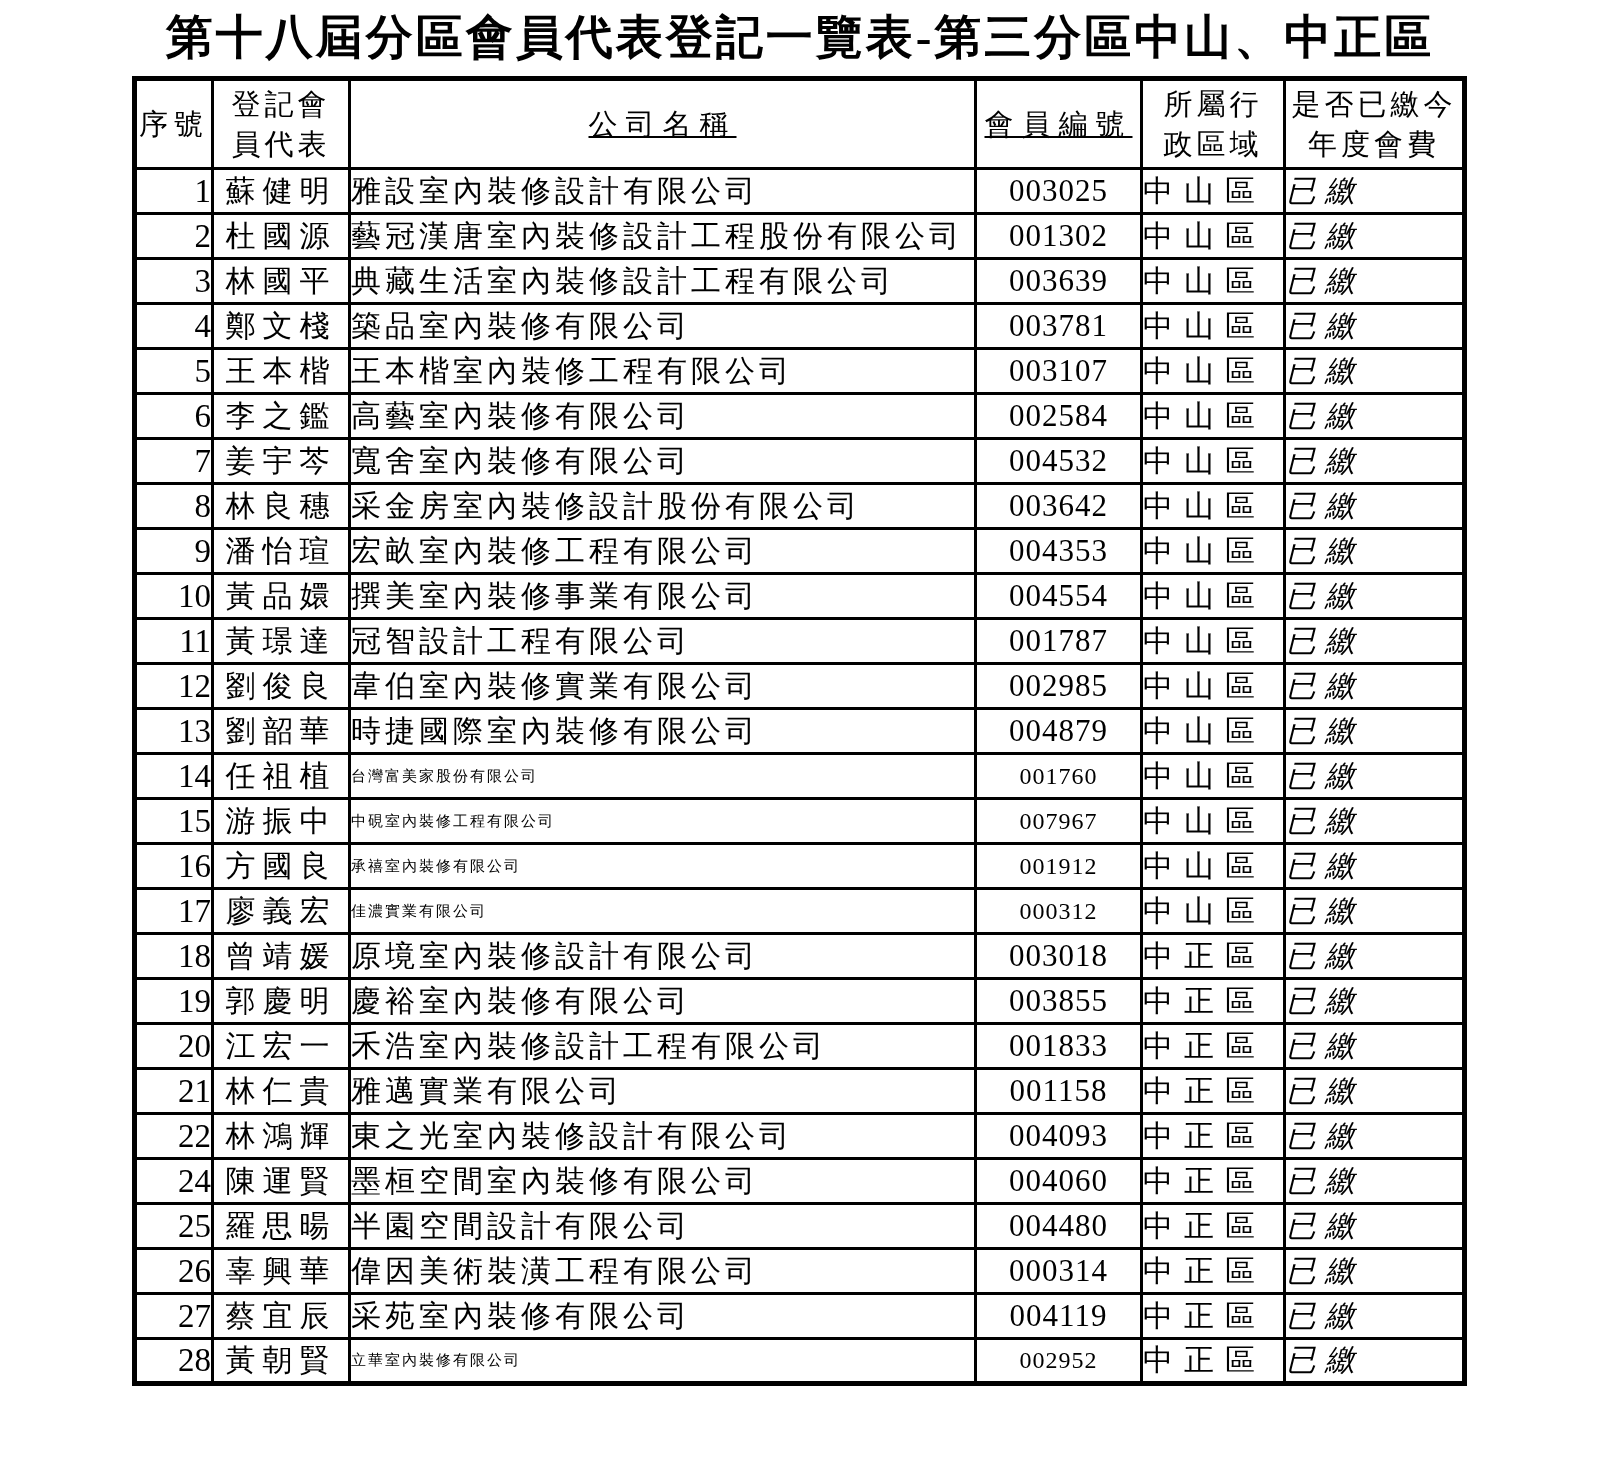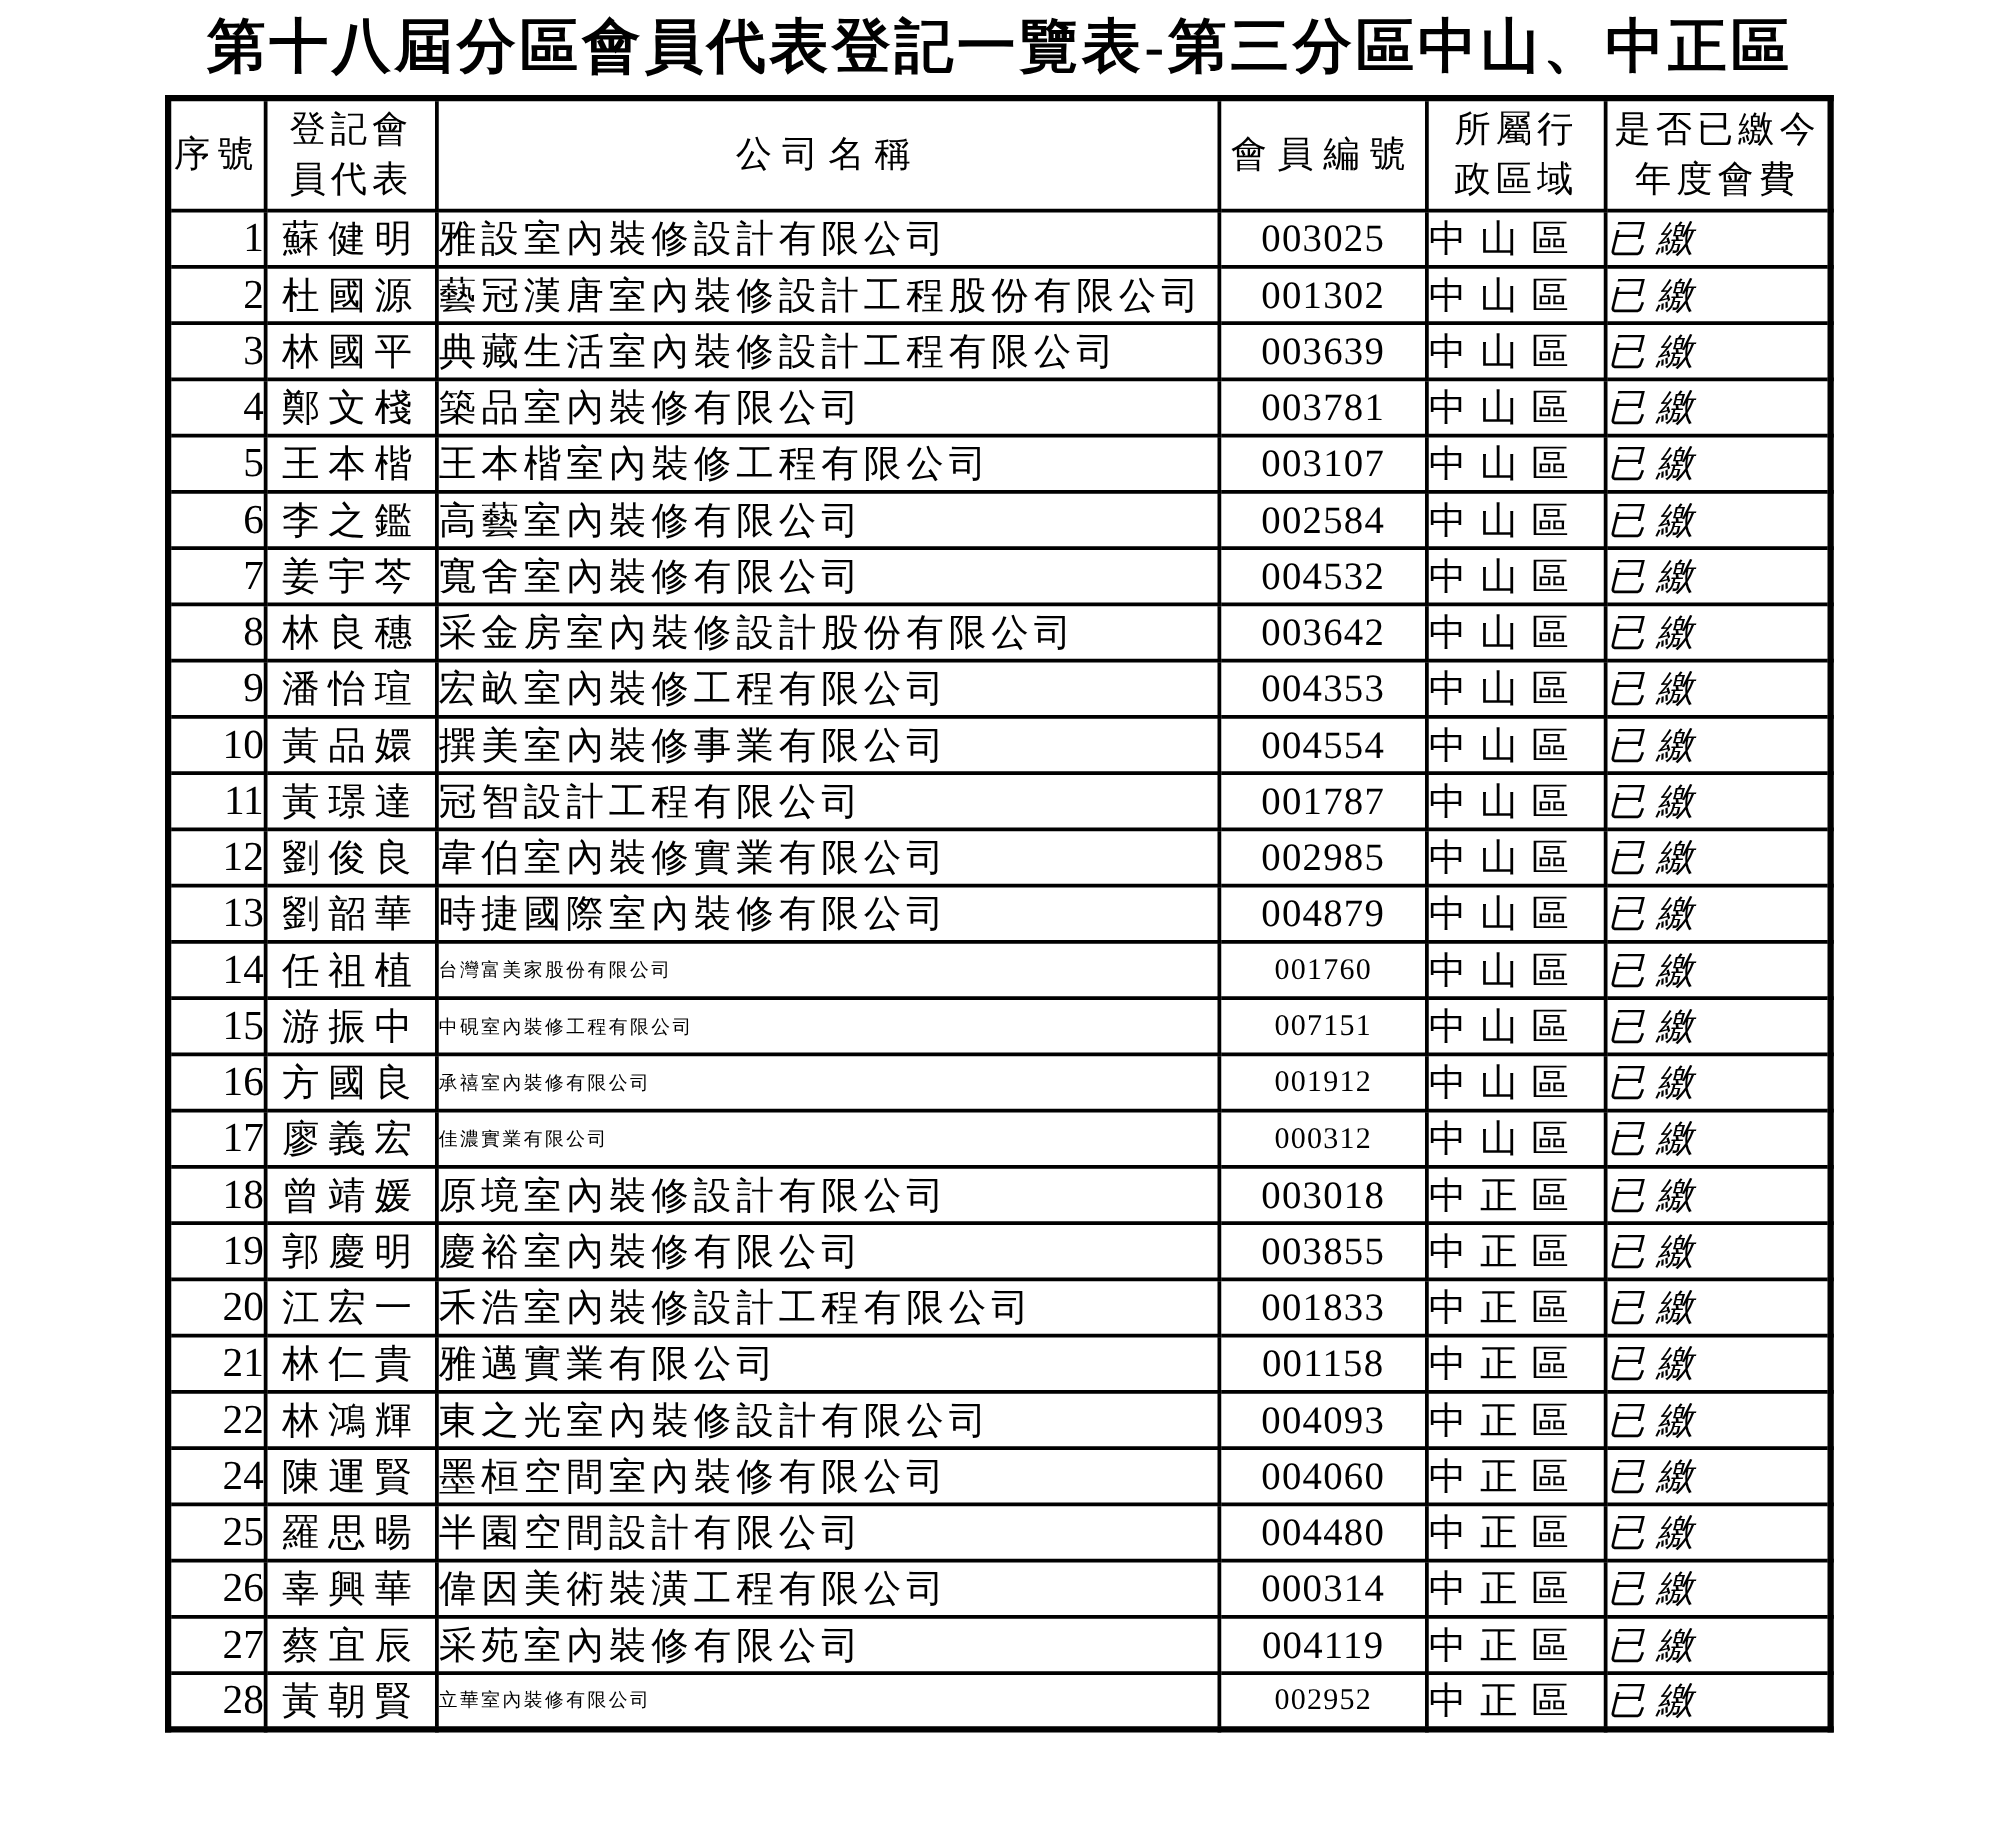--- a/index.html
+++ b/index.html
@@ -48,21 +48,21 @@
 
   th {
     font-weight: normal;
     font-size: 29px;
     text-align: center;
     letter-spacing: 4px;
     white-space: pre-line;
     line-height: 40px;
   }
   th.h-serial { letter-spacing: 6px; }
-  th.h-company, th.h-member { letter-spacing: 8px; }
+  th.h-company, th.h-member { letter-spacing: 8px; text-decoration: underline; }
 
   td.c-serial {
     text-align: right;
     padding-right: 7px;
     font-size: 33px;
   }
   td.c-name {
     text-align: center;
     font-size: 30px;
     letter-spacing: 7px;
@@ -237,21 +237,21 @@
       <td class="c-name">任祖植</td>
       <td class="c-company">台灣富美家股份有限公司</td>
       <td class="c-member">001760</td>
       <td class="c-district">中山區</td>
       <td class="c-fee">已繳</td>
     </tr>
         <tr class="small">
       <td class="c-serial">15</td>
       <td class="c-name">游振中</td>
       <td class="c-company">中硯室內裝修工程有限公司</td>
-      <td class="c-member">007151</td>
+      <td class="c-member">007967</td>
       <td class="c-district">中山區</td>
       <td class="c-fee">已繳</td>
     </tr>
         <tr class="small">
       <td class="c-serial">16</td>
       <td class="c-name">方國良</td>
       <td class="c-company">承禧室內裝修有限公司</td>
       <td class="c-member">001912</td>
       <td class="c-district">中山區</td>
       <td class="c-fee">已繳</td>

